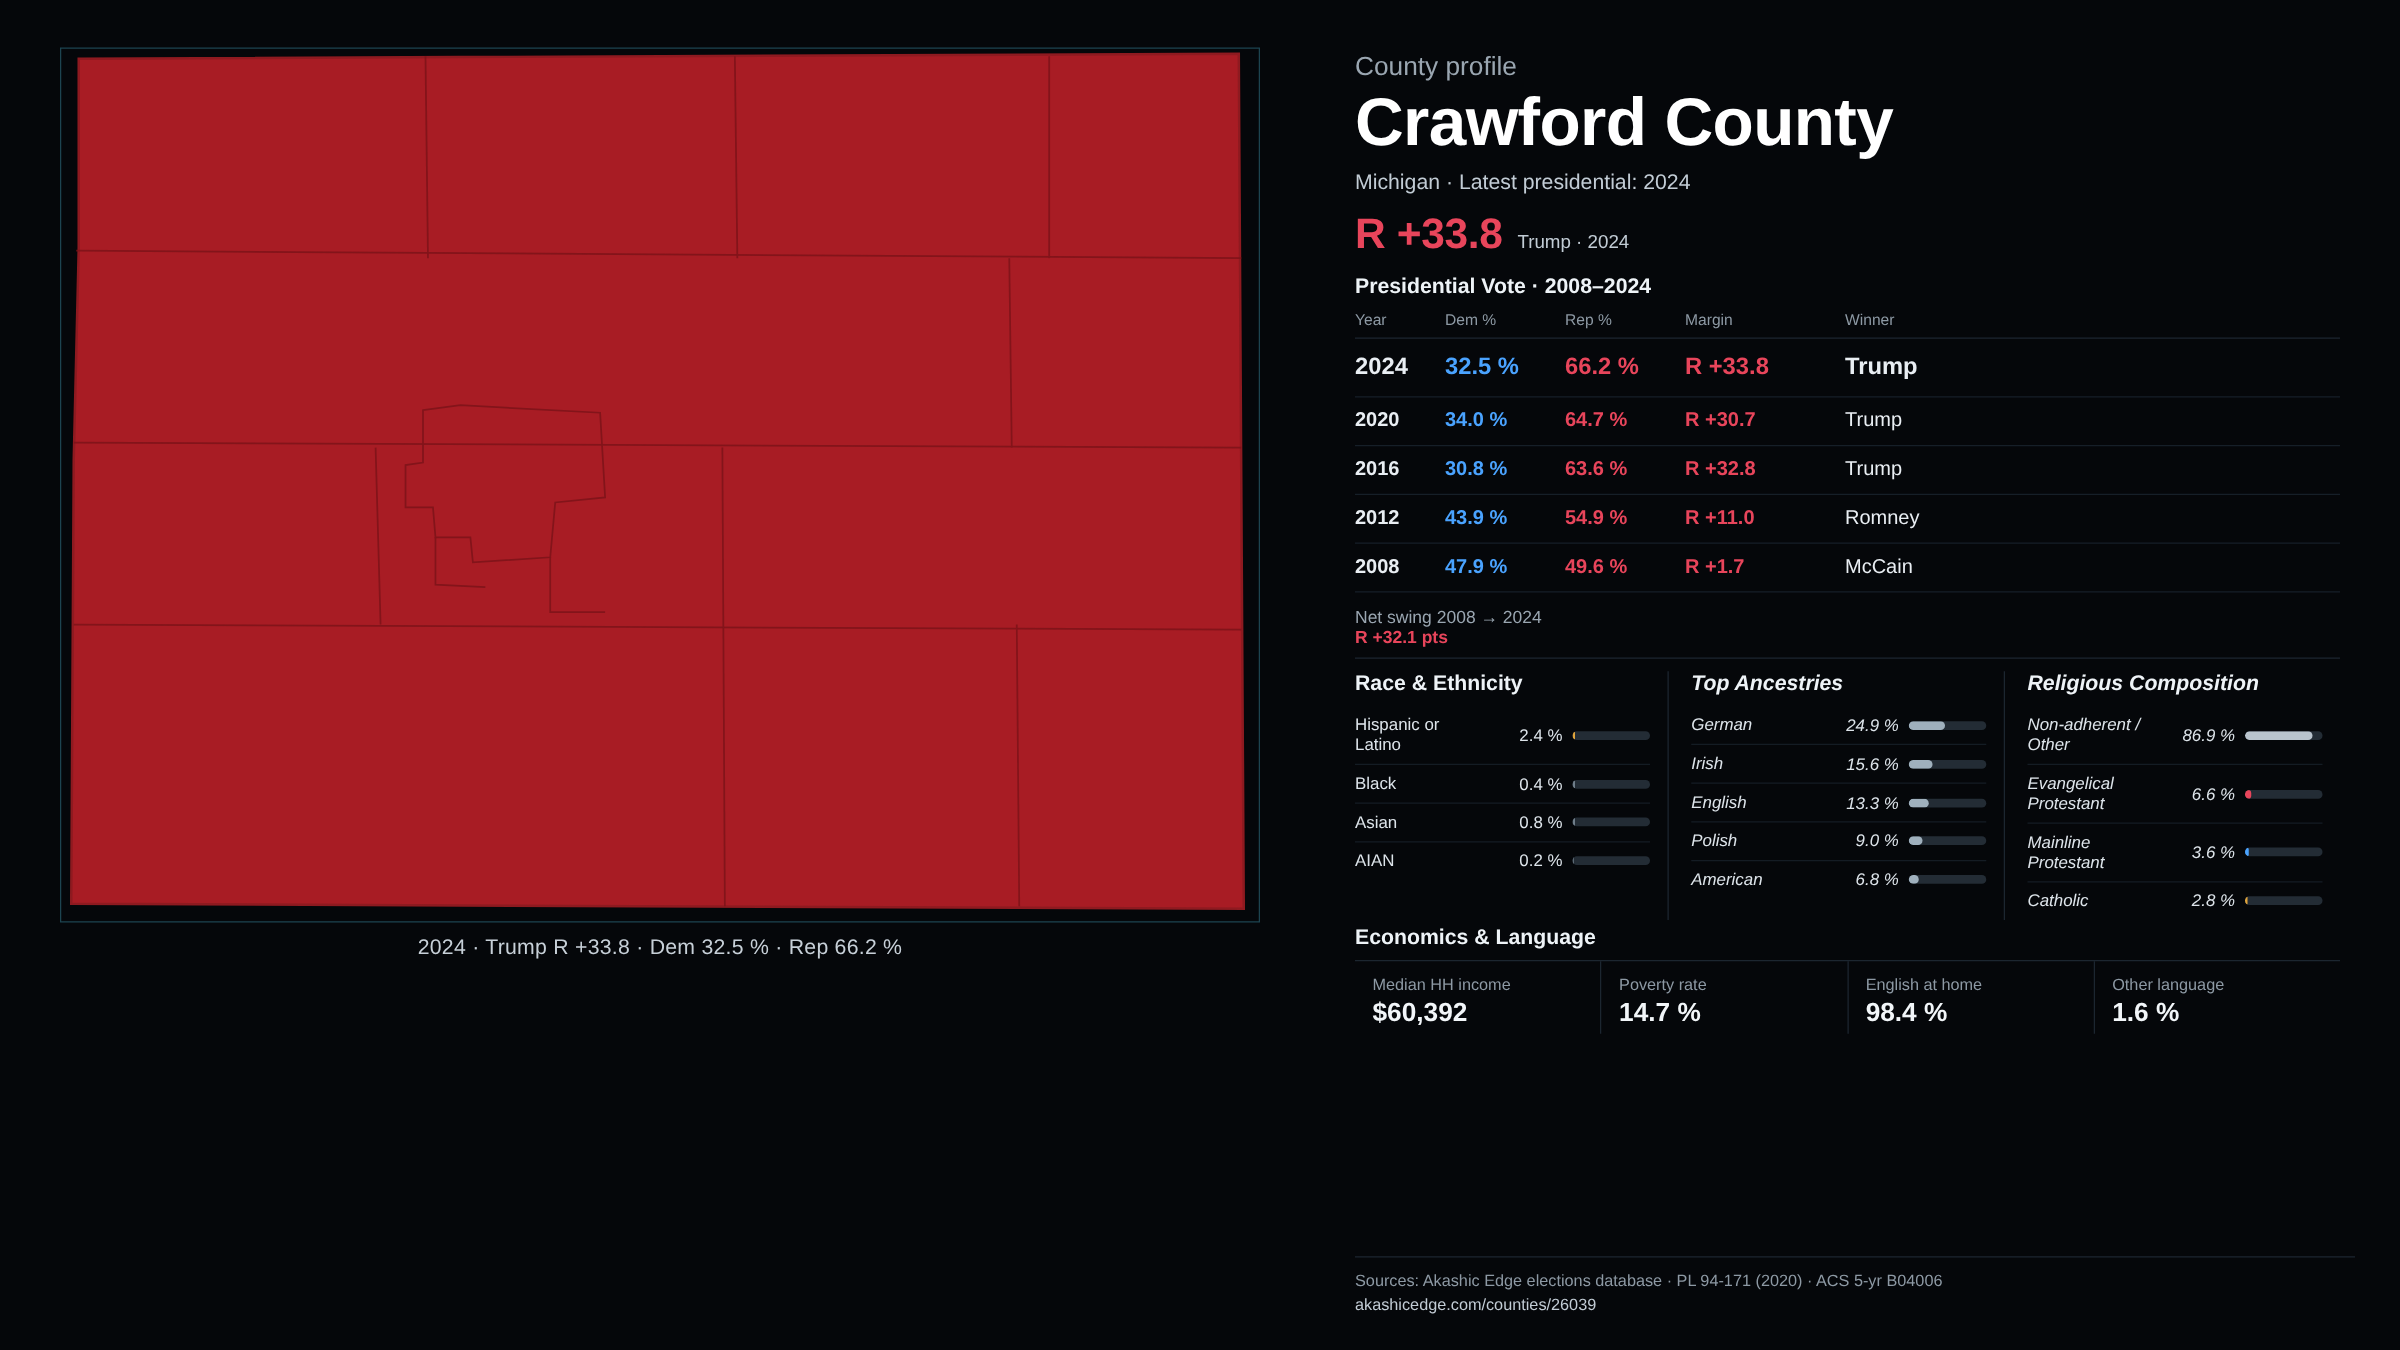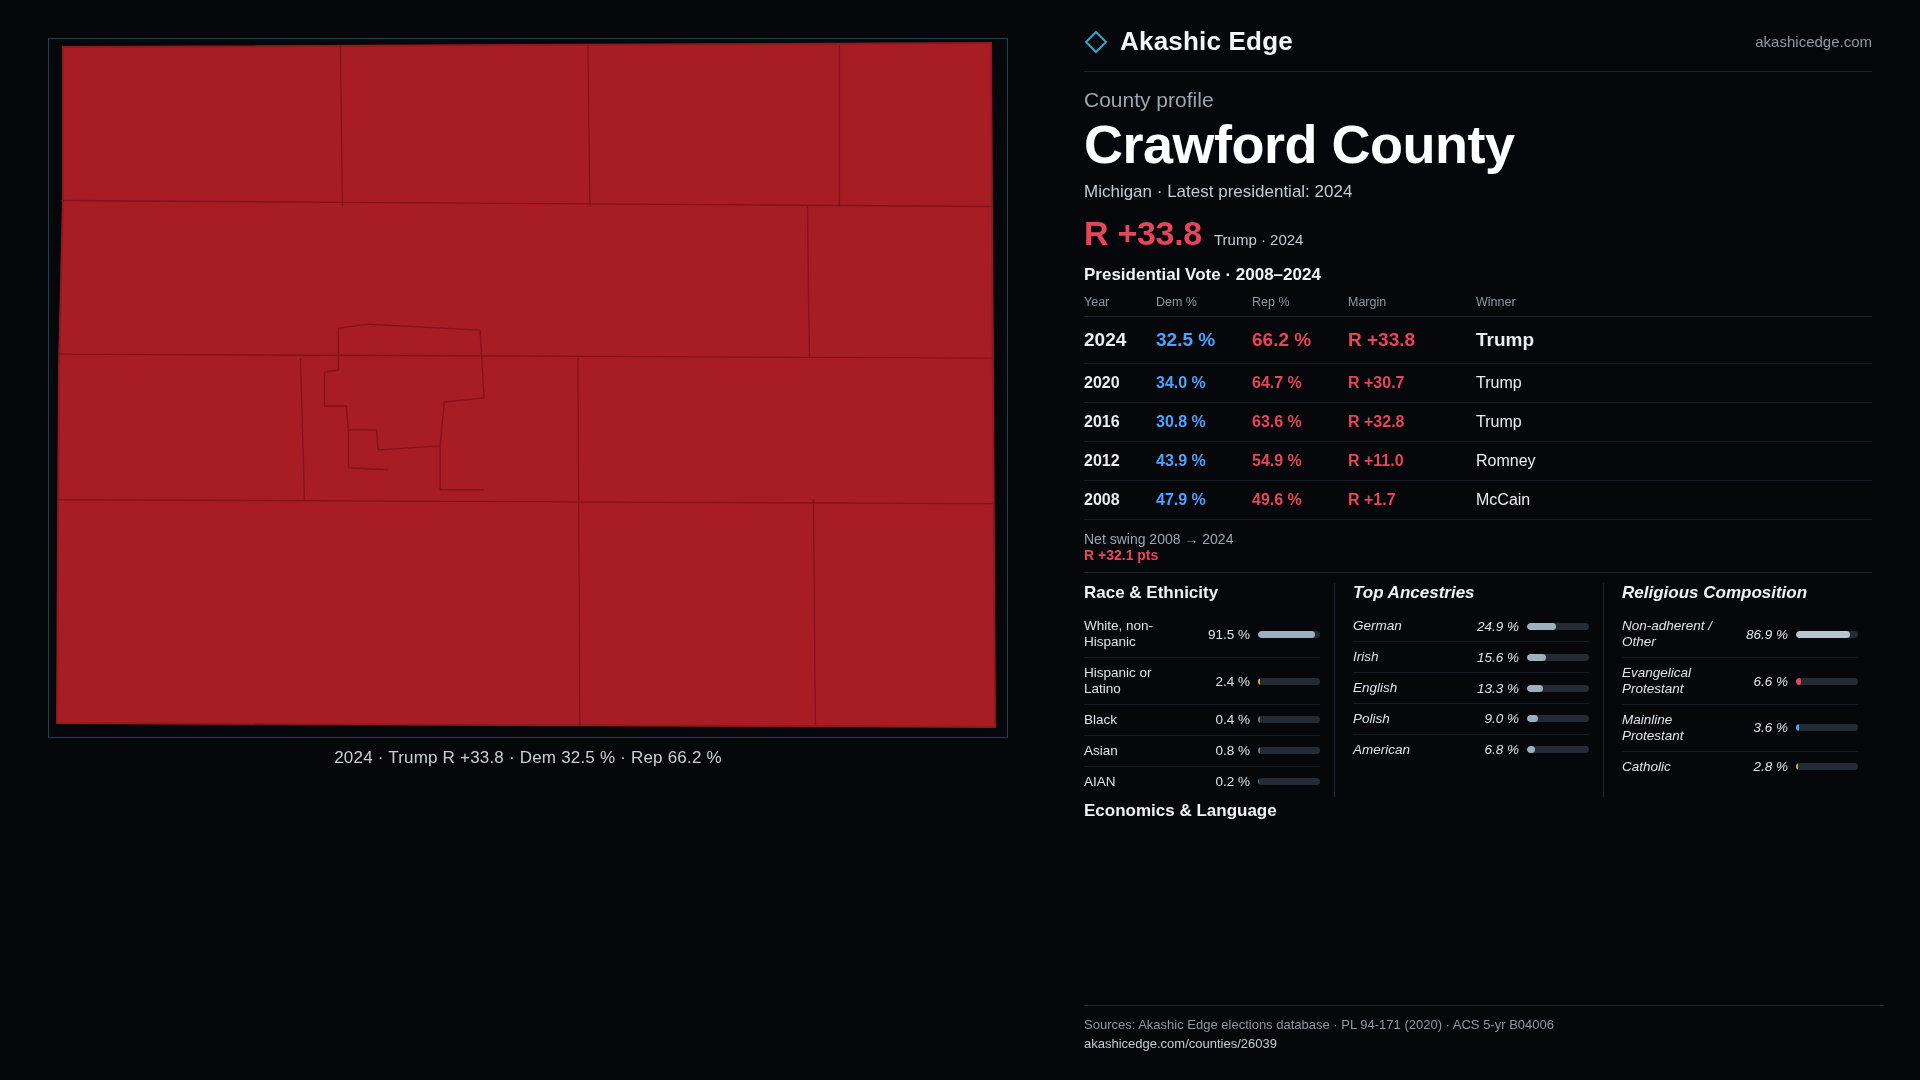--- a/index.html
+++ b/index.html
@@ -138,31 +138,20 @@
           <path d="M300,392 L300,430 L340,432"></path>
           <path d="M392,408 L392,452 L436,452"></path>
         </g>
       </svg>
     </div>
     <div class="map-caption">2024 · Trump R +33.8 · Dem 32.5 % · Rep 66.2 %</div>
   </div>
 
   <div class="info-panel">
 
-    <div class="brandbar">
-      <div class="brand-left">
-        <span class="diamond-icon">
-          <svg width="24" height="24" viewBox="0 0 24 24">
-            <polygon points="12,2 22,12 12,22 2,12" fill="none" stroke="#2fa8c8" stroke-width="2"></polygon>
-          </svg>
-        </span>
-        <span class="brand-name">Akashic Edge</span>
-      </div>
-      <span class="brand-url">akashicedge.com</span>
-    </div>
 
     <div class="eyebrow">County profile</div>
     <h1 class="county-title">Crawford County</h1>
     <div class="subline">Michigan · Latest presidential: 2024</div>
 
     <div class="margin-row">
       <span class="margin-big">R +33.8</span>
       <span class="margin-sub">Trump · 2024</span>
     </div>
 
@@ -220,27 +209,20 @@
     <div class="swing-row">
       <span class="swing-label">Net swing 2008 → 2024</span>
       <span class="swing-val">R +32.1 pts</span>
     </div>
 
     <div class="tri">
 
       <div class="tri-col">
         <div class="tri-title">Race &amp; Ethnicity</div>
         <div class="stat">
-          <span class="stat-label">White, non-Hispanic</span>
-          <span class="stat-val">91.5 %</span>
-          <span class="bar">
-              <i style="width:91.5%;background:#9fb0bd"></i>
-            </span>
-        </div>
-        <div class="stat">
           <span class="stat-label">Hispanic or Latino</span>
           <span class="stat-val">2.4 %</span>
           <span class="bar">
               <i style="width:4%;background:#e0a43c"></i>
             </span>
         </div>
         <div class="stat">
           <span class="stat-label">Black</span>
           <span class="stat-val">0.4 %</span>
           <span class="bar">
@@ -330,20 +312,38 @@
           <span class="stat-val">2.8 %</span>
           <span class="bar">
               <i style="width:4%;background:#e0a43c"></i>
             </span>
         </div>
       </div>
 
     </div>
 
     <div class="econ-title">Economics &amp; Language</div>
+    <div class="econ">
+      <div class="econ-cell">
+        <div class="econ-label">Median HH income</div>
+        <div class="econ-val">$60,392</div>
+      </div>
+      <div class="econ-cell">
+        <div class="econ-label">Poverty rate</div>
+        <div class="econ-val">14.7 %</div>
+      </div>
+      <div class="econ-cell">
+        <div class="econ-label">English at home</div>
+        <div class="econ-val">98.4 %</div>
+      </div>
+      <div class="econ-cell">
+        <div class="econ-label">Other language</div>
+        <div class="econ-val">1.6 %</div>
+      </div>
+    </div>
 
     <div class="sources">
       <div>Sources: Akashic Edge elections database · PL 94-171 (2020) · ACS 5-yr B04006</div>
       <div class="link">akashicedge.com/counties/26039</div>
     </div>
 
   </div>
 </div>
 
 </body></html>

